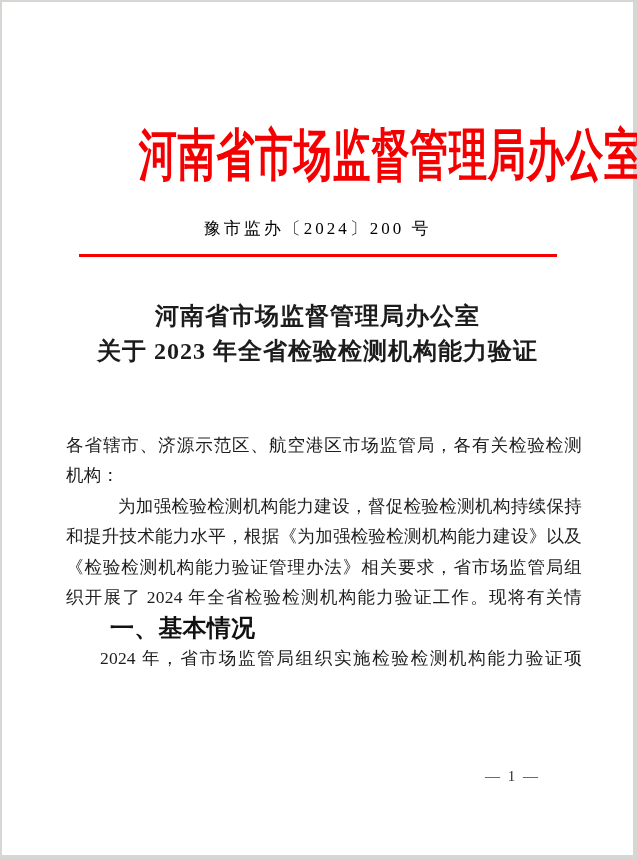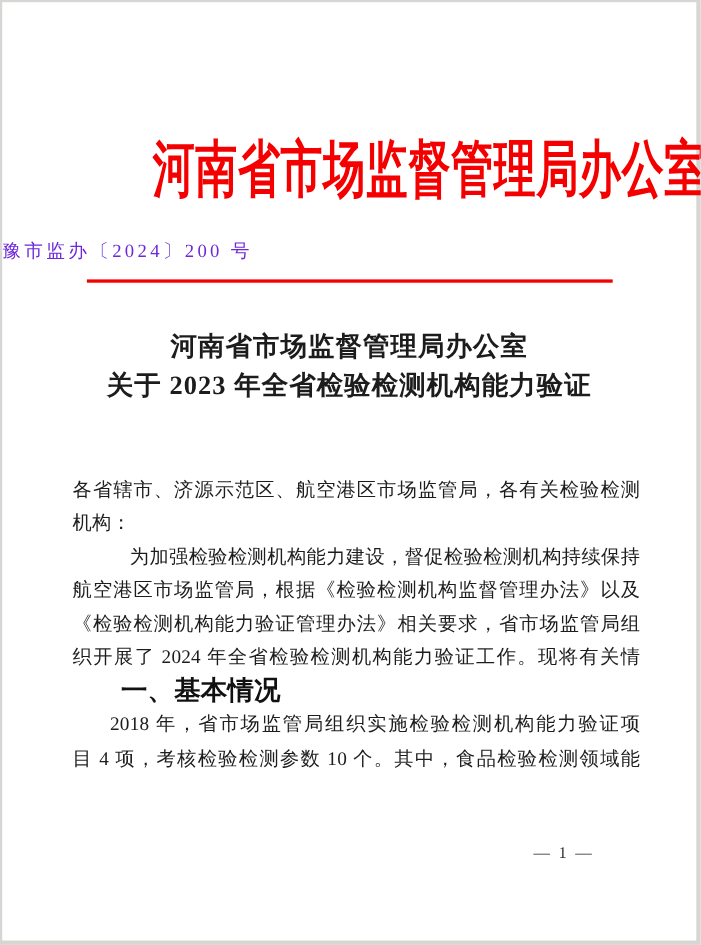--- a/index.html
+++ b/index.html
@@ -26,24 +26,25 @@
     font-size: 56px;
     line-height: 1.05;
     font-weight: bold;
     color: #f40000;
     transform: scaleX(0.68);
     transform-origin: 50% 50%;
     letter-spacing: 1px;
   }
   .doc-number {
     margin-top: 33px;
+    text-align: center;
     font-size: 17px;
     line-height: 22px;
     letter-spacing: 3px;
-    color: #6d28d9;
+    color: #000000;
   }
   .red-rule {
     margin: 14px 0 0 77px;
     width: 478px;
     height: 3px;
     background: #f40000;
   }
   
   .doc-title {
     margin-top: 42px;
@@ -101,23 +102,22 @@
 
   <div class="doc-title">
     <div>河南省市场监督管理局办公室</div>
     <div>关于 2023 年全省检验检测机构能力验证</div>
   </div>
 
   <div class="body-text">
     <div class="bline">各省辖市、济源示范区、航空港区市场监管局，各有关检验检测</div>
     <div class="bline short">机构：</div>
     <div class="bline ind-a">为加强检验检测机构能力建设，督促检验检测机构持续保持</div>
-    <div class="bline">航空港区市场监管局，根据《检验检测机构监督管理办法》以及</div>
+    <div class="bline">和提升技术能力水平，根据《为加强检验检测机构能力建设》以及</div>
     <div class="bline">《检验检测机构能力验证管理办法》相关要求，省市场监管局组</div>
     <div class="bline">织开展了 2024 年全省检验检测机构能力验证工作。现将有关情</div>
     <div class="bline short sect ind-b">一、基本情况</div>
-    <div class="bline ind-c">2018 年，省市场监管局组织实施检验检测机构能力验证项</div>
-    <div class="bline">目 4 项，考核检验检测参数 10 个。其中，食品检验检测领域能</div>
+    <div class="bline ind-c">2024 年，省市场监管局组织实施检验检测机构能力验证项</div>
   </div>
 
   <div class="page-number">— 1 —</div>
 
 </div>
 
 </body></html>

